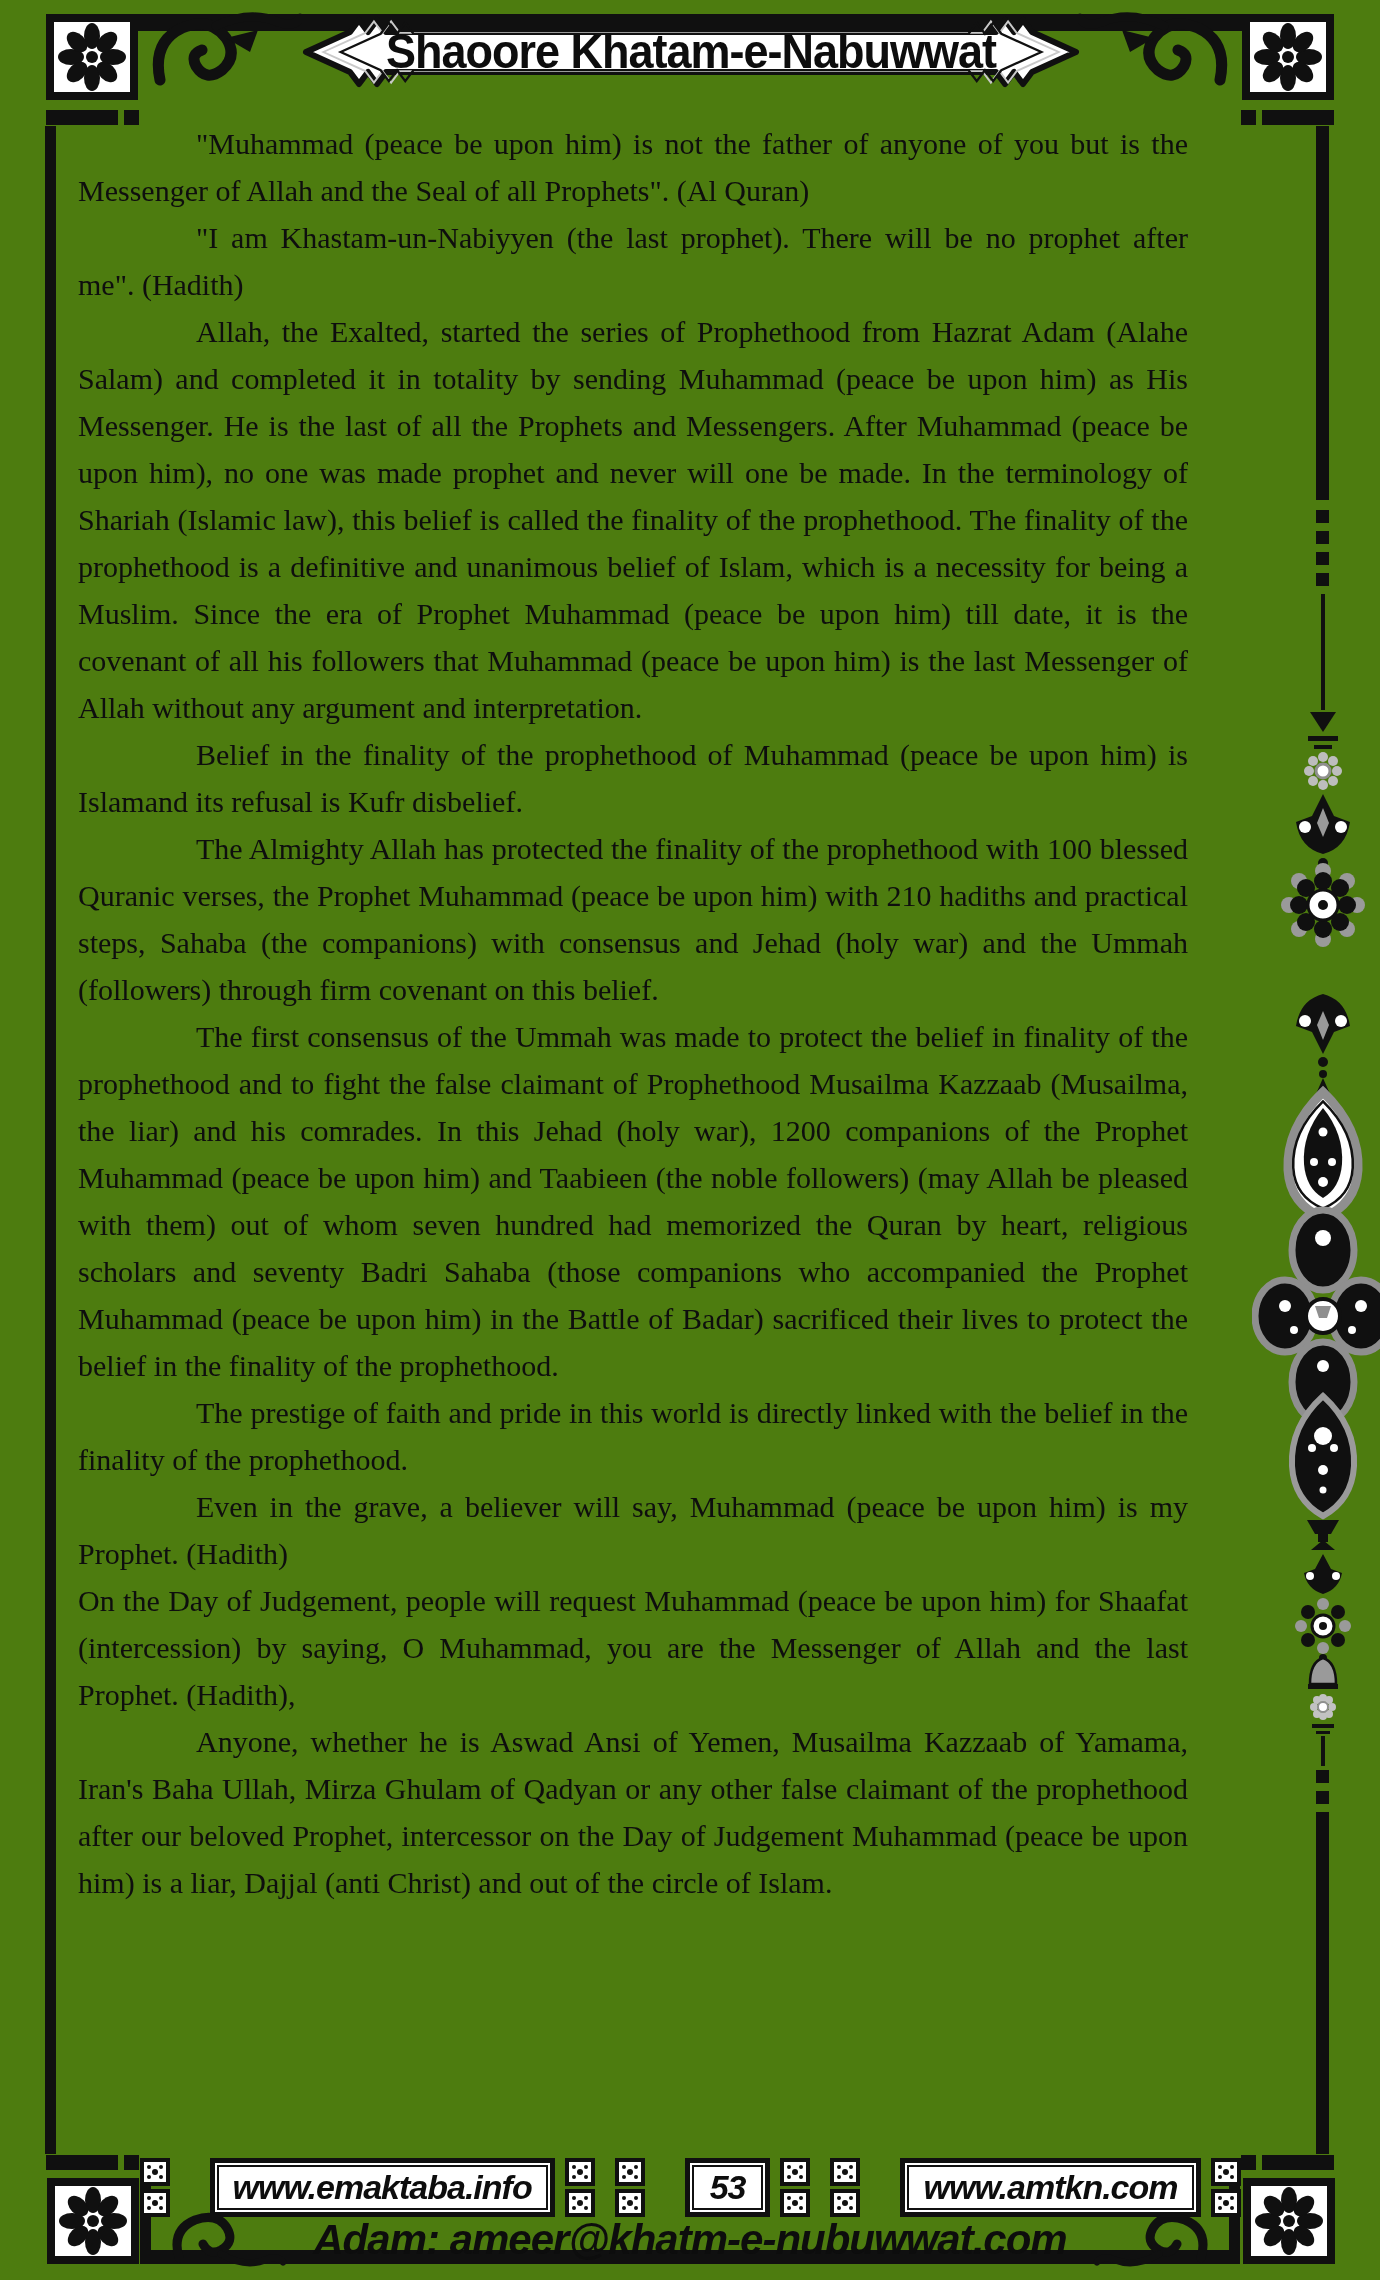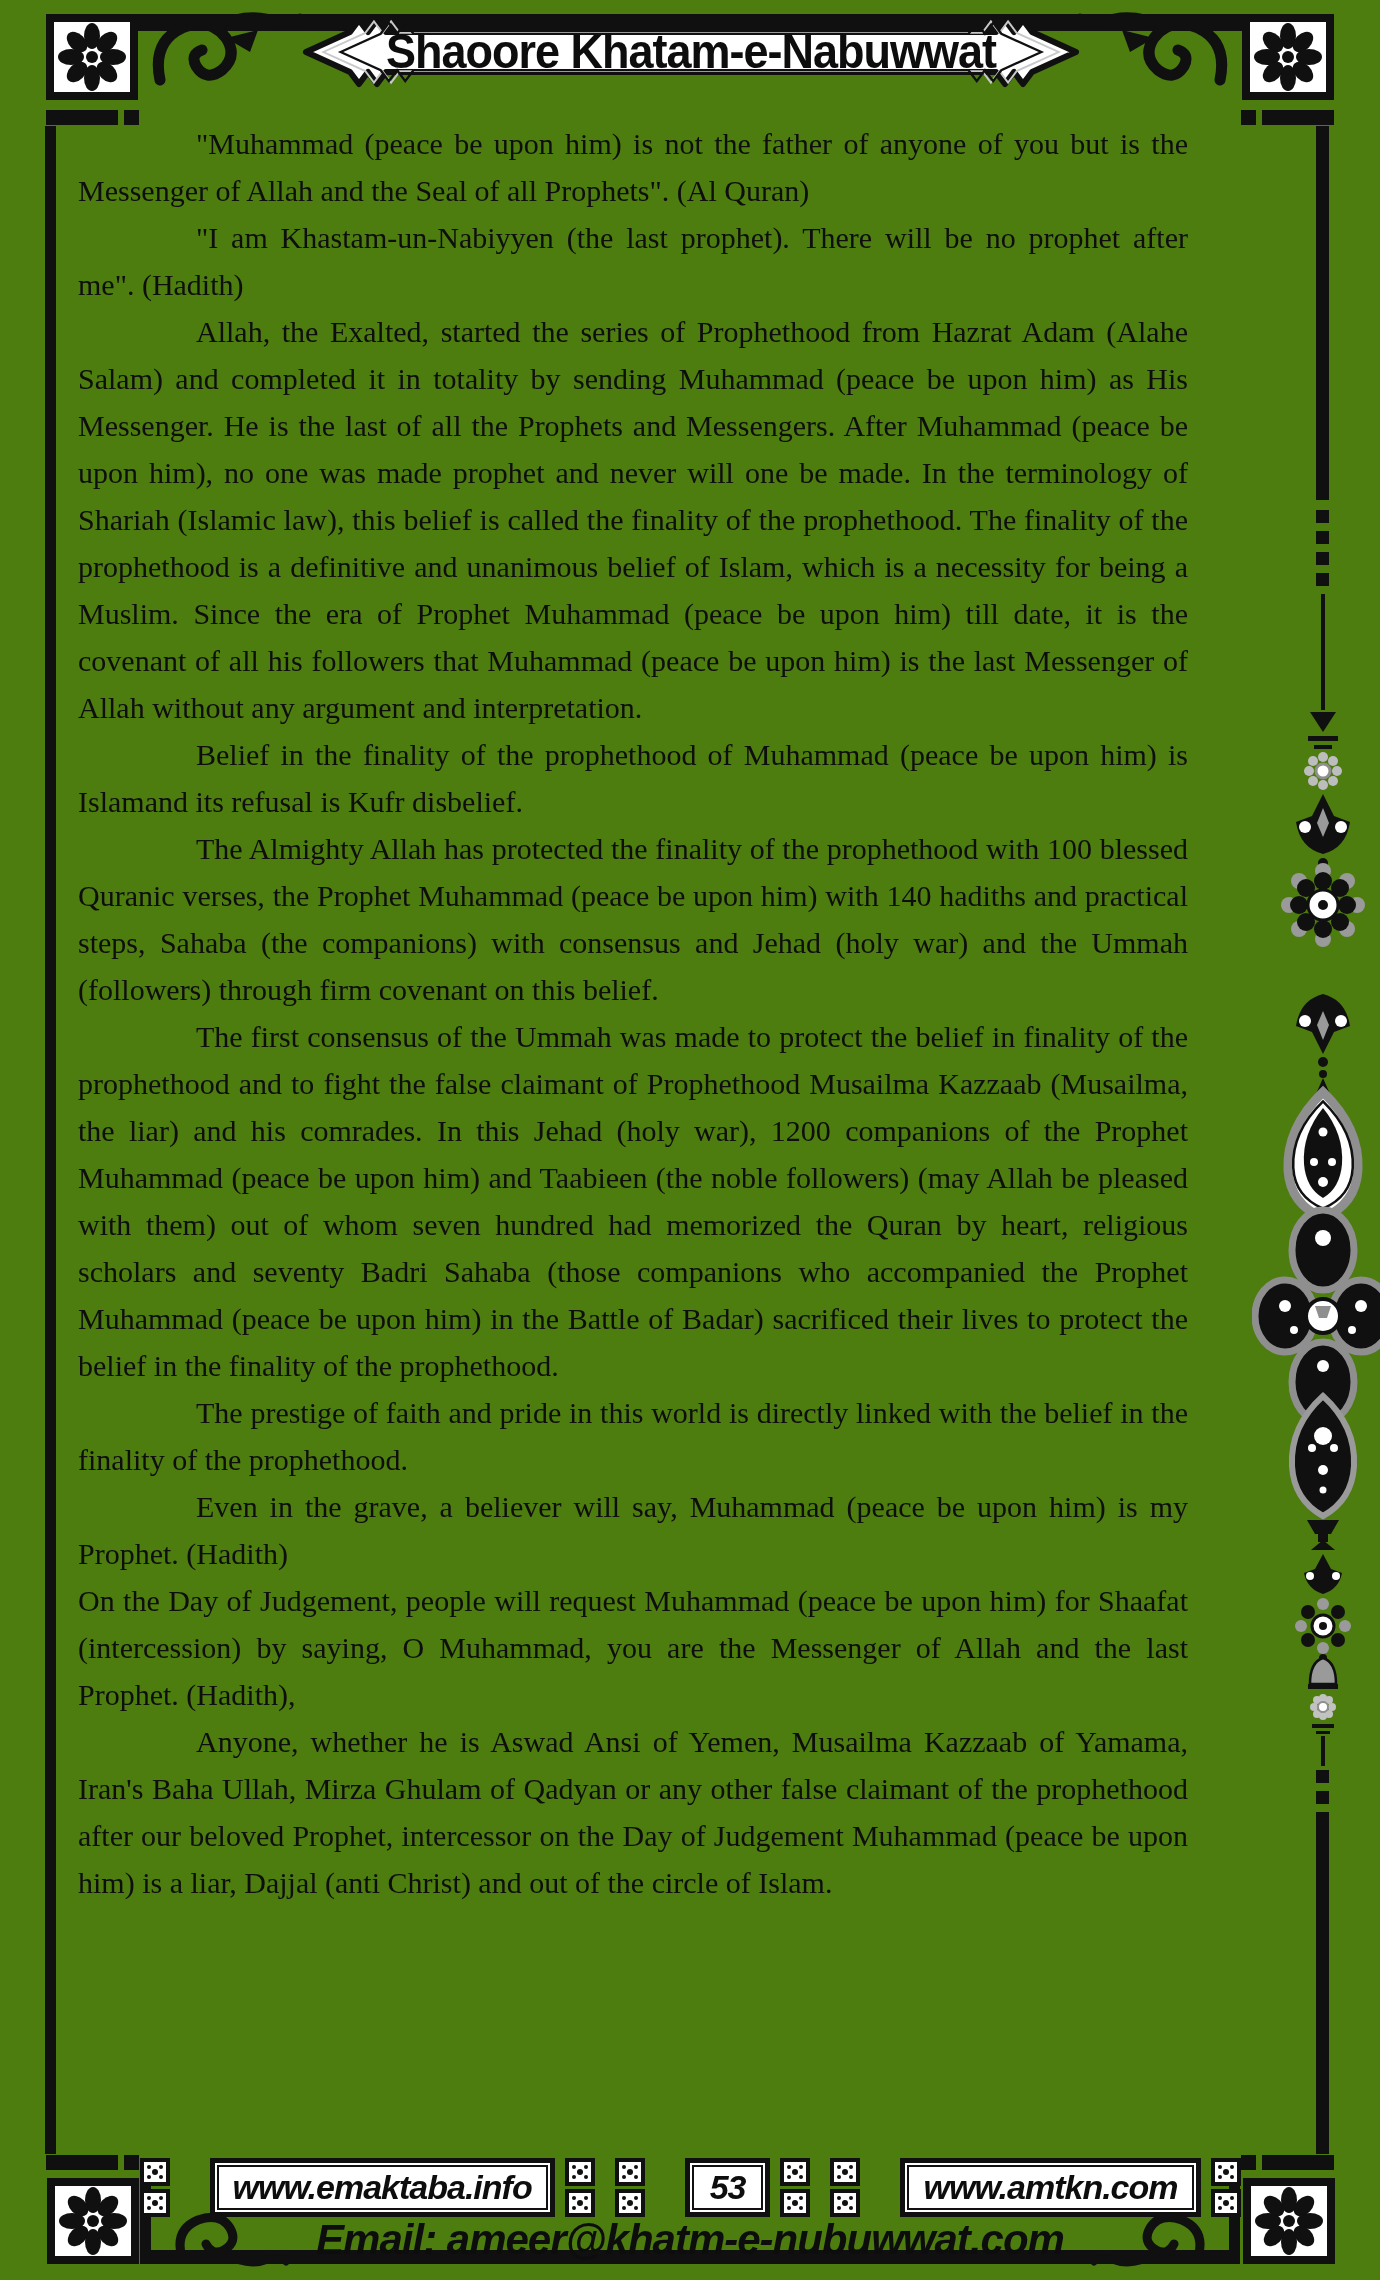--- a/index.html
+++ b/index.html
@@ -169,21 +169,21 @@
       <path d="M70 18 Q104 2 132 14 Q148 20 154 10" fill="none" stroke="#101010" stroke-width="9" stroke-linecap="round"></path>
       <path d="M80 30 L112 22 L104 44 Z" fill="#101010"></path>
     </svg>
   </div>
 
   <main class="article">
     <p>"Muhammad (peace be upon him) is not the father of anyone of you but is the Messenger of Allah and the Seal of all Prophets". (Al Quran)</p>
     <p>"I am Khastam-un-Nabiyyen (the last prophet). There will be no prophet after me". (Hadith)</p>
     <p>Allah, the Exalted, started the series of Prophethood from Hazrat Adam (Alahe Salam) and completed it in totality by sending Muhammad (peace be upon him) as His Messenger. He is the last of all the Prophets and Messengers. After Muhammad (peace be upon him), no one was made prophet and never will one be made. In the terminology of Shariah (Islamic law), this belief is called the finality of the prophethood. The finality of the prophethood is a definitive and unanimous belief of Islam, which is a necessity for being a Muslim. Since the era of Prophet Muhammad (peace be upon him) till date, it is the covenant of all his followers that Muhammad (peace be upon him) is the last Messenger of Allah without any argument and interpretation.</p>
     <p>Belief in the finality of the prophethood of Muhammad (peace be upon him) is Islamand its refusal is Kufr disbelief.</p>
-    <p>The Almighty Allah has protected the finality of the prophethood with 100 blessed Quranic verses, the Prophet Muhammad (peace be upon him) with 140 hadiths and practical steps, Sahaba (the companions) with consensus and Jehad (holy war) and the Ummah (followers) through firm covenant on this belief.</p>
+    <p>The Almighty Allah has protected the finality of the prophethood with 100 blessed Quranic verses, the Prophet Muhammad (peace be upon him) with 210 hadiths and practical steps, Sahaba (the companions) with consensus and Jehad (holy war) and the Ummah (followers) through firm covenant on this belief.</p>
     <p>The first consensus of the Ummah was made to protect the belief in finality of the prophethood and to fight the false claimant of Prophethood Musailma Kazzaab (Musailma, the liar) and his comrades. In this Jehad (holy war), 1200 companions of the Prophet Muhammad (peace be upon him) and Taabieen (the noble followers) (may Allah be pleased with them) out of whom seven hundred had memorized the Quran by heart, religious scholars and seventy Badri Sahaba (those companions who accompanied the Prophet Muhammad (peace be upon him) in the Battle of Badar) sacrificed their lives to protect the belief in the finality of the prophethood.</p>
     <p>The prestige of faith and pride in this world is directly linked with the belief in the finality of the prophethood.</p>
     <p>Even in the grave, a believer will say, Muhammad (peace be upon him) is my Prophet. (Hadith)</p>
     <p class="no-indent">On the Day of Judgement, people will request Muhammad (peace be upon him) for Shaafat (intercession) by saying, O Muhammad, you are the Messenger of Allah and the last Prophet. (Hadith),</p>
     <p>Anyone, whether he is Aswad Ansi of Yemen, Musailma Kazzaab of Yamama, Iran's Baha Ullah, Mirza Ghulam of Qadyan or any other false claimant of the prophethood after our beloved Prophet, intercessor on the Day of Judgement Muhammad (peace be upon him) is a liar, Dajjal (anti Christ) and out of the circle of Islam.</p>
   </main>
 
   <svg class="rail" viewBox="0 0 128 2028">
     <g fill="#101010">
       <rect x="64" y="0" width="13" height="374"></rect>
@@ -462,20 +462,20 @@
           <circle cx="21" cy="19" r="2" fill="#101010"></circle>
         </svg>
     </div>
   </div>
 
   <div class="footer-row2">
     <svg class="swirl" viewBox="0 0 118 64">
       <path d="M10 50 Q2 22 26 12 Q48 4 58 20 Q66 34 52 42 Q40 48 34 36" fill="none" stroke="#101010" stroke-width="9" stroke-linecap="round"></path>
       <path d="M52 46 Q76 60 96 52 Q108 47 114 54" fill="none" stroke="#101010" stroke-width="7" stroke-linecap="round"></path>
     </svg>
-    <div class="email">Email: ameer@khatm-e-nubuwwat.com</div>
+    <div class="email">Adam: ameer@khatm-e-nubuwwat.com</div>
     <svg class="swirl right" viewBox="0 0 118 64">
       <path d="M10 50 Q2 22 26 12 Q48 4 58 20 Q66 34 52 42 Q40 48 34 36" fill="none" stroke="#101010" stroke-width="9" stroke-linecap="round"></path>
       <path d="M52 46 Q76 60 96 52 Q108 47 114 54" fill="none" stroke="#101010" stroke-width="7" stroke-linecap="round"></path>
     </svg>
   </div>
 
 </div>
 
 </body></html>

